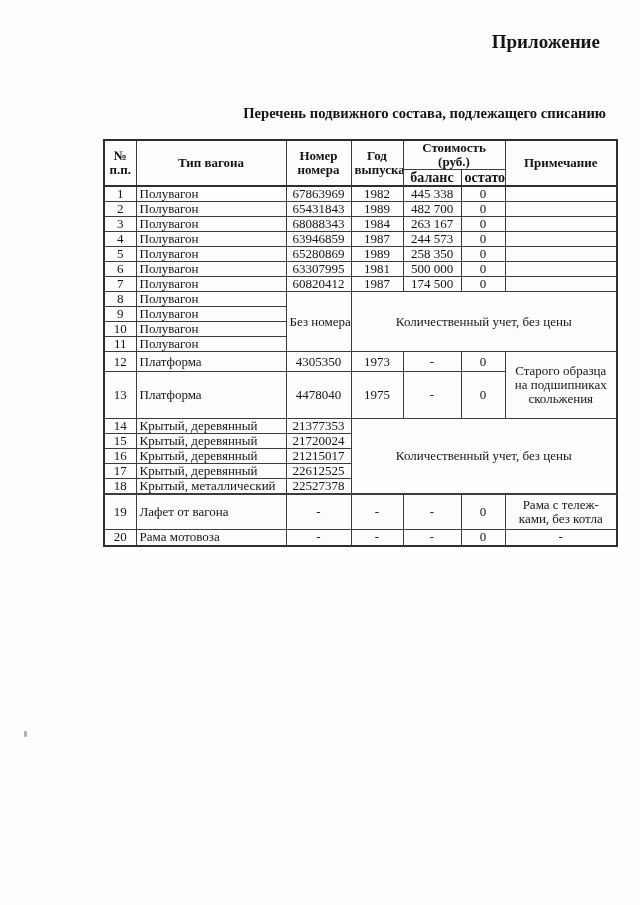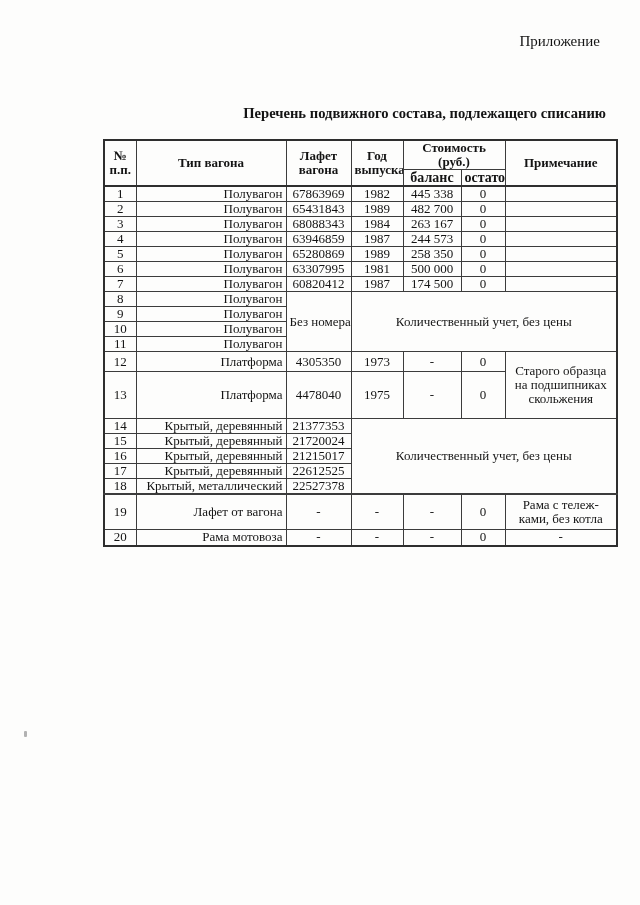--- a/index.html
+++ b/index.html
@@ -1,36 +1,36 @@
 <!DOCTYPE html>
 <html><head>
 <meta charset="utf-8">
 <style>
   html,body{margin:0;padding:0;}
   body{background:#ffffff;font-family:"Liberation Serif","DejaVu Serif",serif;}
   .page{position:relative;width:640px;height:905px;background:#fdfdfc;color:#141414;overflow:hidden;}
 
   .doc-header{position:absolute;top:33px;right:40px;text-align:right;font-size:14.5px;line-height:17.5px;}
-  .doc-header .b1{font-weight:normal;font-size:15px;}
+  .doc-header .b1{font-weight:bold;font-size:19px;}
 
   .doc-title{position:absolute;top:105px;left:93px;width:513px;text-align:right;
              font-weight:bold;font-size:14.6px;}
 
   table.rs{position:absolute;top:139px;left:103px;width:513px;border-collapse:collapse;
            table-layout:fixed;font-size:13px;border:2px solid #2e2e2e;}
   .rs th,.rs td{border:1px solid #3c3c3c;padding:0 3px;vertical-align:middle;
                 line-height:14px;color:#141414;overflow:hidden;}
   .rs thead th{font-weight:bold;text-align:center;font-size:13px;line-height:14px;}
   .rs thead tr.sub th{font-size:14px;height:15px;}
   .rs thead tr.main{height:29px;}
   .rs tbody tr.tb-top td{border-top-width:2px;border-top-color:#2e2e2e;}
   .rs tbody tr.thick-top td{border-top-width:2px;}
 
   .h15{height:15px;} .h17{height:17px;padding-left:36px;} .h20{height:20px;} .h35{height:35px;} .h47{height:47px;}
-  .c{text-align:center;} .tl{text-align:right;padding-left:7px;margin-left:37px;} .nw{white-space:nowrap;}
+  .c{text-align:center;} .tl{text-align:left;padding-left:7px;margin-left:37px;} .nw{white-space:nowrap;}
   .note-cell{text-align:center;line-height:14.5px;}
 
   .speck{position:absolute;left:24px;top:731px;width:3px;height:6px;background:#8a8a8a;
          opacity:.65;border-radius:1px;}
 </style>
 </head>
 <body>
 
 <div class="page">
 
@@ -47,21 +47,21 @@
         <col style="width:65px">
       <col style="width:52px">
         <col style="width:58px">
         <col style="width:44px">
         <col style="width:112px">
     </colgroup>
     <thead>
       <tr class="main">
         <th rowspan="2">№ п.п.</th>
         <th rowspan="2">Тип вагона</th>
-        <th rowspan="2">Лафет вагона</th>
+        <th rowspan="2">Номер номера</th>
         <th rowspan="2">Год выпуска</th>
         <th colspan="2">Стоимость (руб.)</th>
         <th rowspan="2">Примечание</th>
       </tr>
       <tr class="sub">
         <th>баланс</th>
         <th>остаток</th>
       </tr>
     </thead>
     <tbody>

